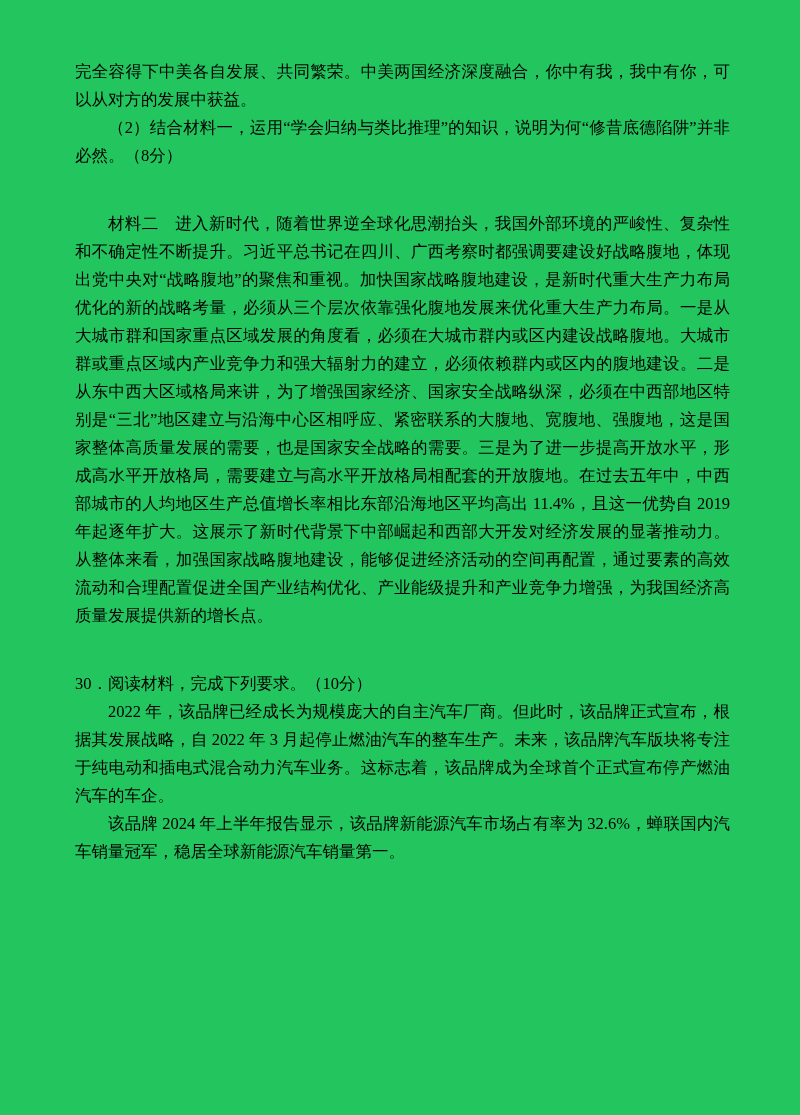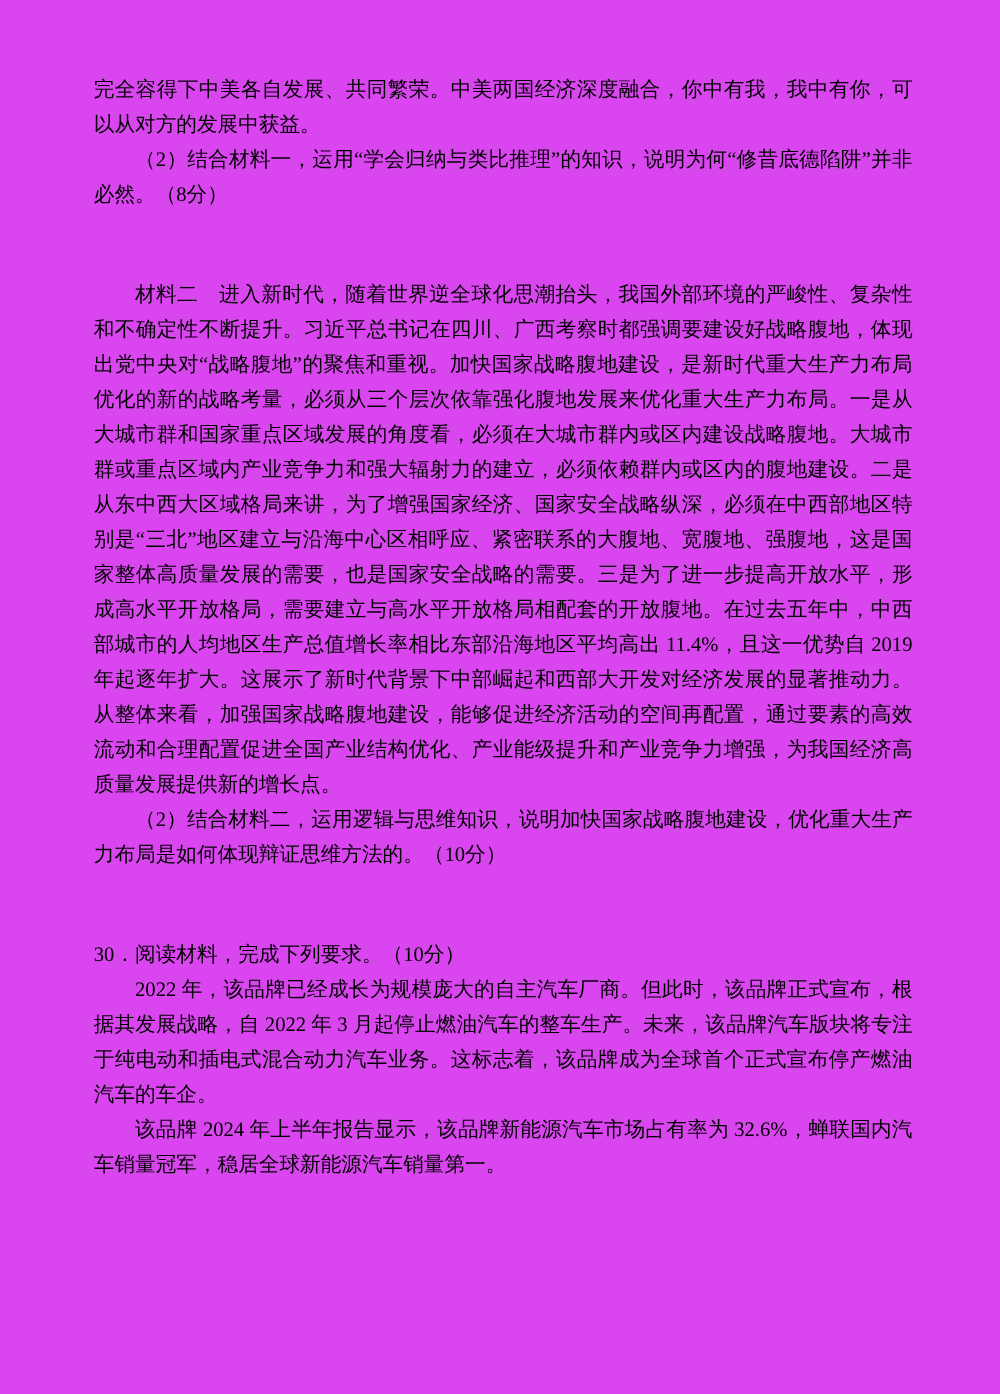--- a/index.html
+++ b/index.html
@@ -12,43 +12,42 @@
     height: 1115px;
     overflow: hidden;
     font-family: "Liberation Serif", "DejaVu Serif", serif;
     color: #000000;
   }
   .page {
     box-sizing: border-box;
     width: 800px;
     height: 1115px;
     padding: 58px 70px 20px 75px;
-    background: #d946ef;
+    background: #22c55e;
   }
   .doc-body p {
     margin: 0;
     font-size: 16.5px;
     line-height: 28px;
     text-align: justify;
     text-justify: inter-ideograph;
     word-break: break-all;
   }
   .doc-body p.indent {
     text-indent: 2em;
   }
   .doc-body p.space-before {
-    margin-top: 52px;
+    margin-top: 40px;
   }
 </style>
 </head>
 <body>
 
 <div class="page">
   <div class="doc-body" id="doc-body">
       <p>完全容得下中美各自发展、共同繁荣。中美两国经济深度融合，你中有我，我中有你，可以从对方的发展中获益。</p>
       <p class="indent">（2）结合材料一，运用“学会归纳与类比推理”的知识，说明为何“修昔底德陷阱”并非必然。（8分）</p>
       <p class="indent space-before">材料二　进入新时代，随着世界逆全球化思潮抬头，我国外部环境的严峻性、复杂性和不确定性不断提升。习近平总书记在四川、广西考察时都强调要建设好战略腹地，体现出党中央对“战略腹地”的聚焦和重视。加快国家战略腹地建设，是新时代重大生产力布局优化的新的战略考量，必须从三个层次依靠强化腹地发展来优化重大生产力布局。一是从大城市群和国家重点区域发展的角度看，必须在大城市群内或区内建设战略腹地。大城市群或重点区域内产业竞争力和强大辐射力的建立，必须依赖群内或区内的腹地建设。二是从东中西大区域格局来讲，为了增强国家经济、国家安全战略纵深，必须在中西部地区特别是“三北”地区建立与沿海中心区相呼应、紧密联系的大腹地、宽腹地、强腹地，这是国家整体高质量发展的需要，也是国家安全战略的需要。三是为了进一步提高开放水平，形成高水平开放格局，需要建立与高水平开放格局相配套的开放腹地。在过去五年中，中西部城市的人均地区生产总值增长率相比东部沿海地区平均高出 11.4%，且这一优势自 2019 年起逐年扩大。这展示了新时代背景下中部崛起和西部大开发对经济发展的显著推动力。从整体来看，加强国家战略腹地建设，能够促进经济活动的空间再配置，通过要素的高效流动和合理配置促进全国产业结构优化、产业能级提升和产业竞争力增强，为我国经济高质量发展提供新的增长点。</p>
-      <p class="indent">（2）结合材料二，运用逻辑与思维知识，说明加快国家战略腹地建设，优化重大生产力布局是如何体现辩证思维方法的。（10分）</p>
       <p class="space-before">30．阅读材料，完成下列要求。（10分）</p>
       <p class="indent">2022 年，该品牌已经成长为规模庞大的自主汽车厂商。但此时，该品牌正式宣布，根据其发展战略，自 2022 年 3 月起停止燃油汽车的整车生产。未来，该品牌汽车版块将专注于纯电动和插电式混合动力汽车业务。这标志着，该品牌成为全球首个正式宣布停产燃油汽车的车企。</p>
       <p class="indent">该品牌 2024 年上半年报告显示，该品牌新能源汽车市场占有率为 32.6%，蝉联国内汽车销量冠军，稳居全球新能源汽车销量第一。</p>
     </div>
 </div>
 
 </body></html>

